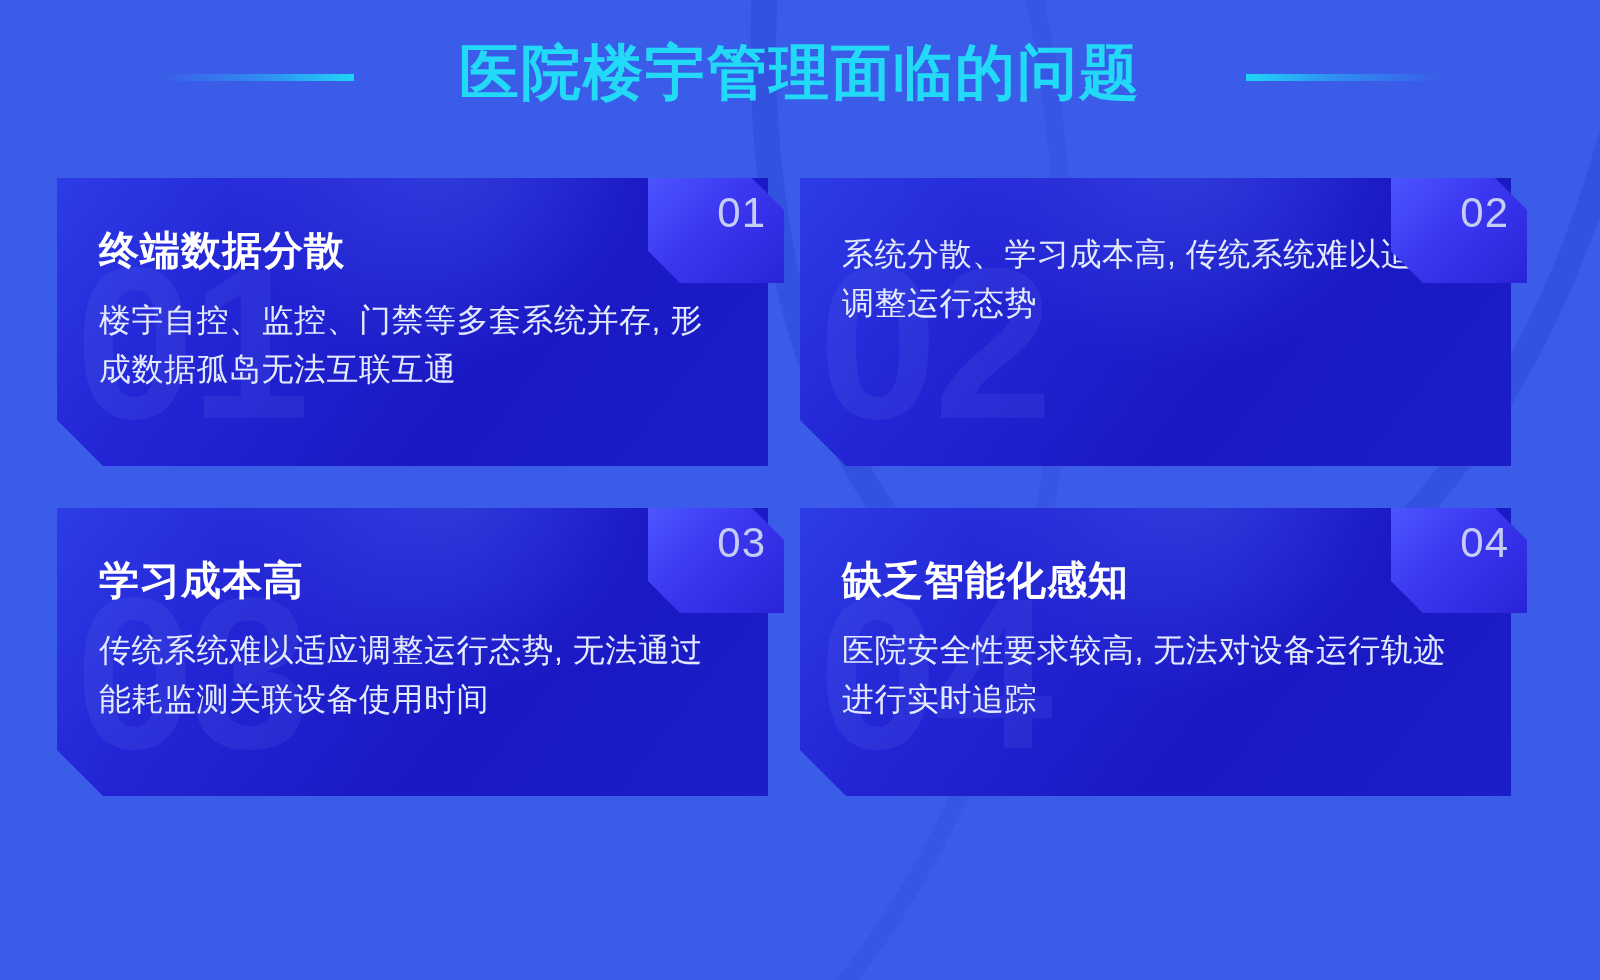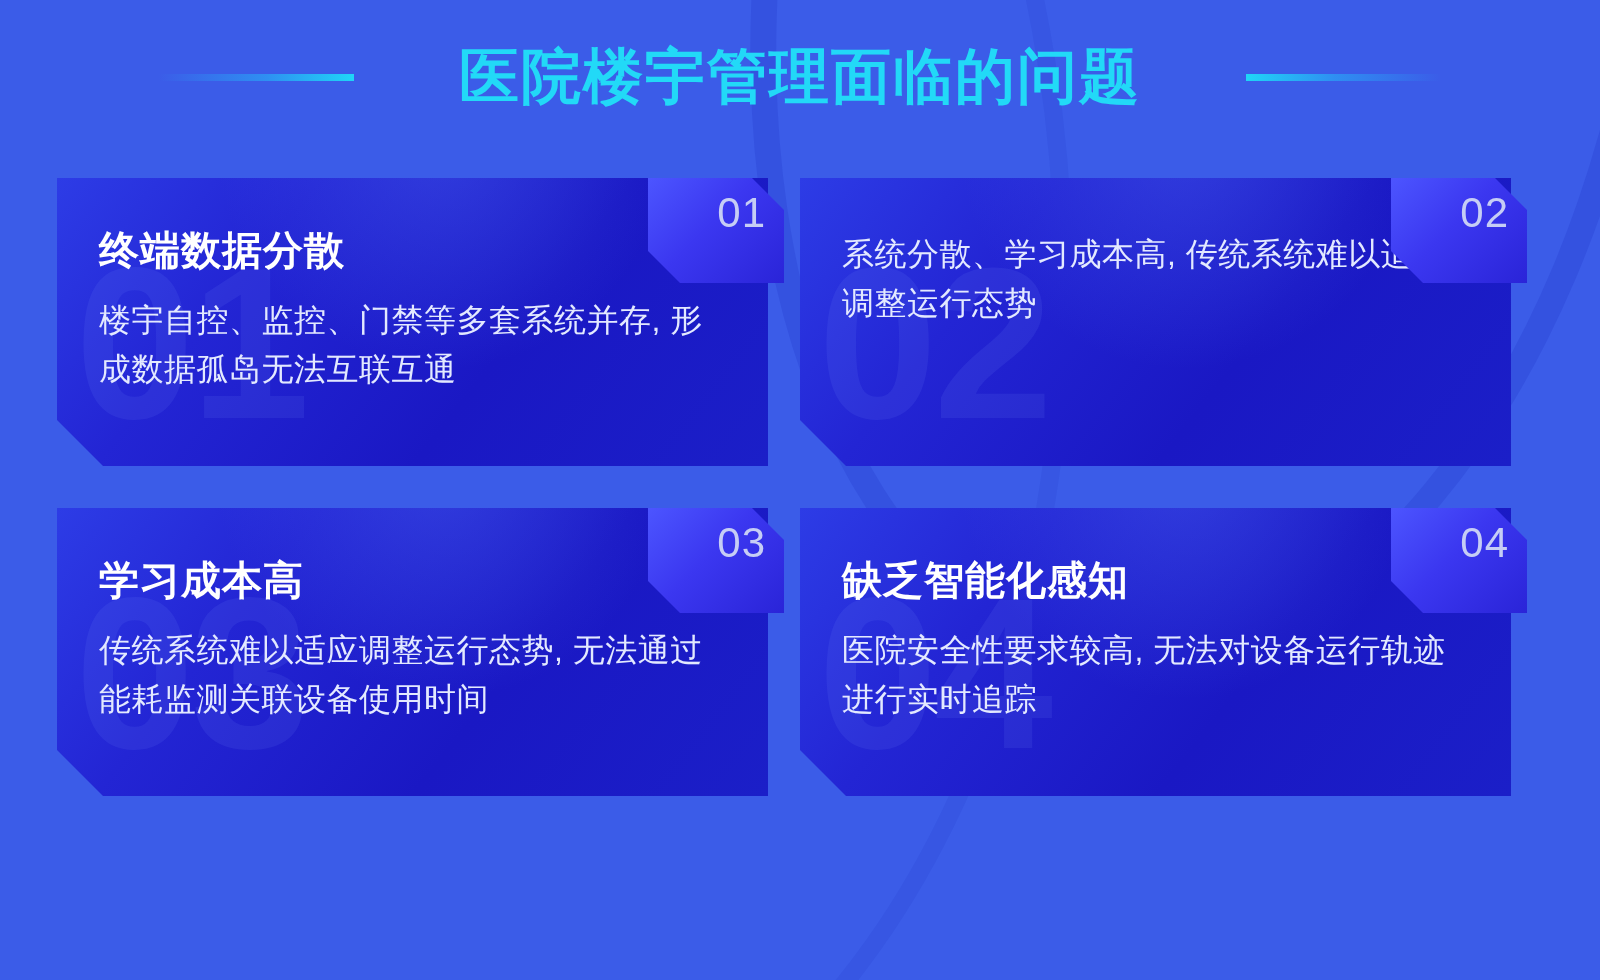--- a/index.html
+++ b/index.html
@@ -19,21 +19,21 @@
     background:transparent;
     border:26px solid rgba(20,40,190,0.18);
   }
   .curve-a { width:900px; height:1500px; left:760px; top:-820px; transform:rotate(9deg); }
   .curve-b { width:1400px; height:2000px; left:-330px; top:-780px; transform:rotate(-5deg);
              border-color:rgba(20,40,190,0.10); border-width:18px; }
 
   
   #header {
     position:absolute; left:0; top:32px; width:1600px; height:90px;
-    display:flex; align-items:center; justify-content:center; gap:0;
+    display:flex; align-items:center; justify-content:center; gap:0;font-family:Liberation Mono, monospace;
   }
   .rule { height:7px; width:195px; flex:none; }
   .rule-left {
     background:linear-gradient(to right, rgba(60,150,240,0) 0%, rgba(42,160,245,.75) 55%, #1fd6f7 100%);
     margin-right:105px;
   }
   .rule-right {
     background:linear-gradient(to left, rgba(60,150,240,0) 0%, rgba(42,160,245,.75) 55%, #1fd6f7 100%);
     margin-left:105px;
   }

